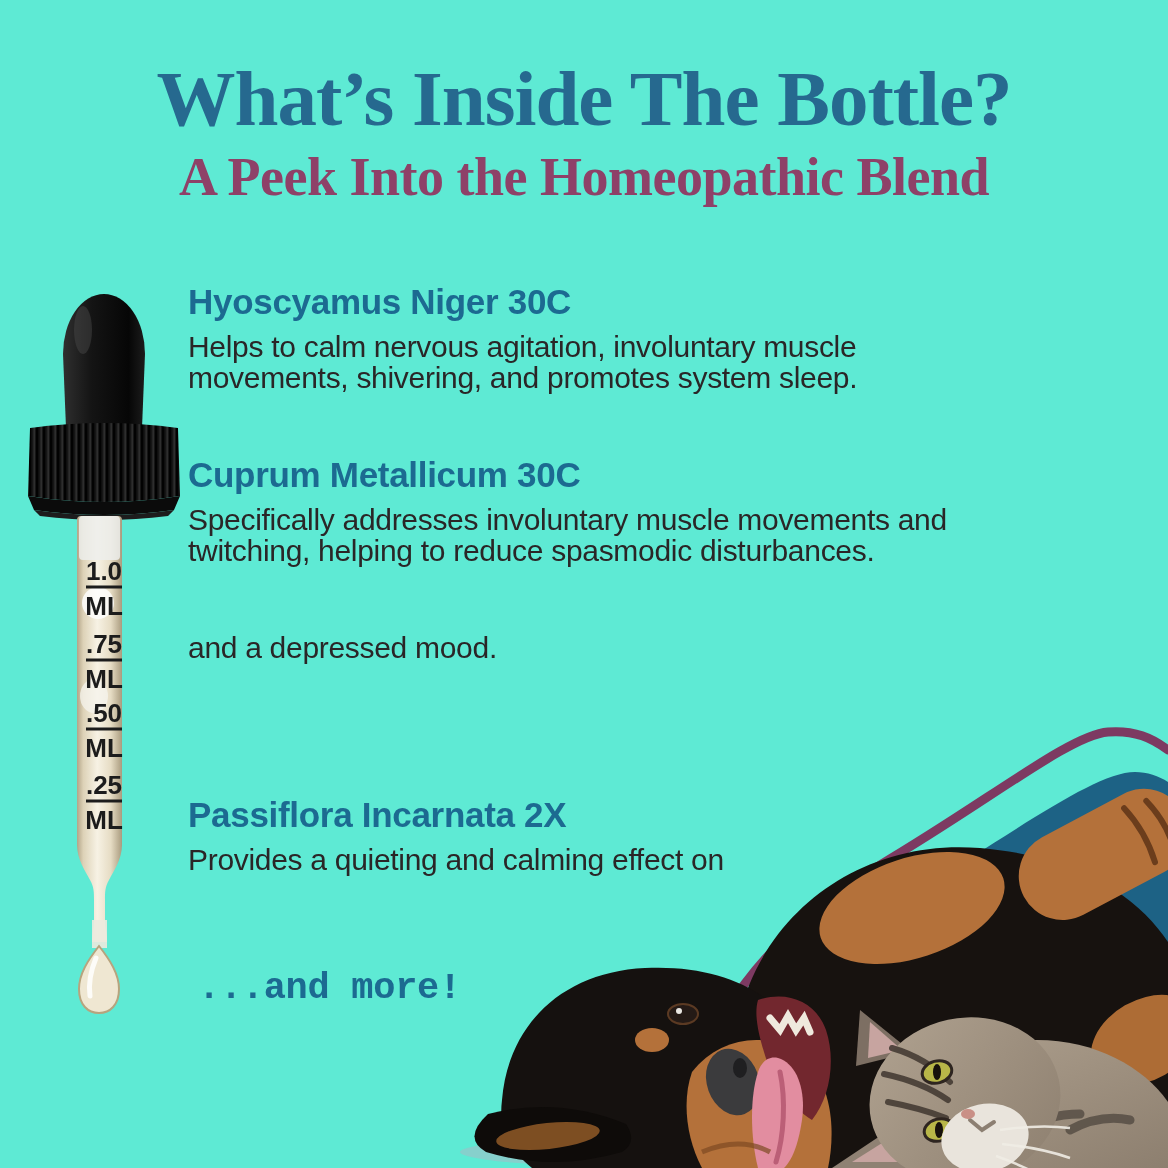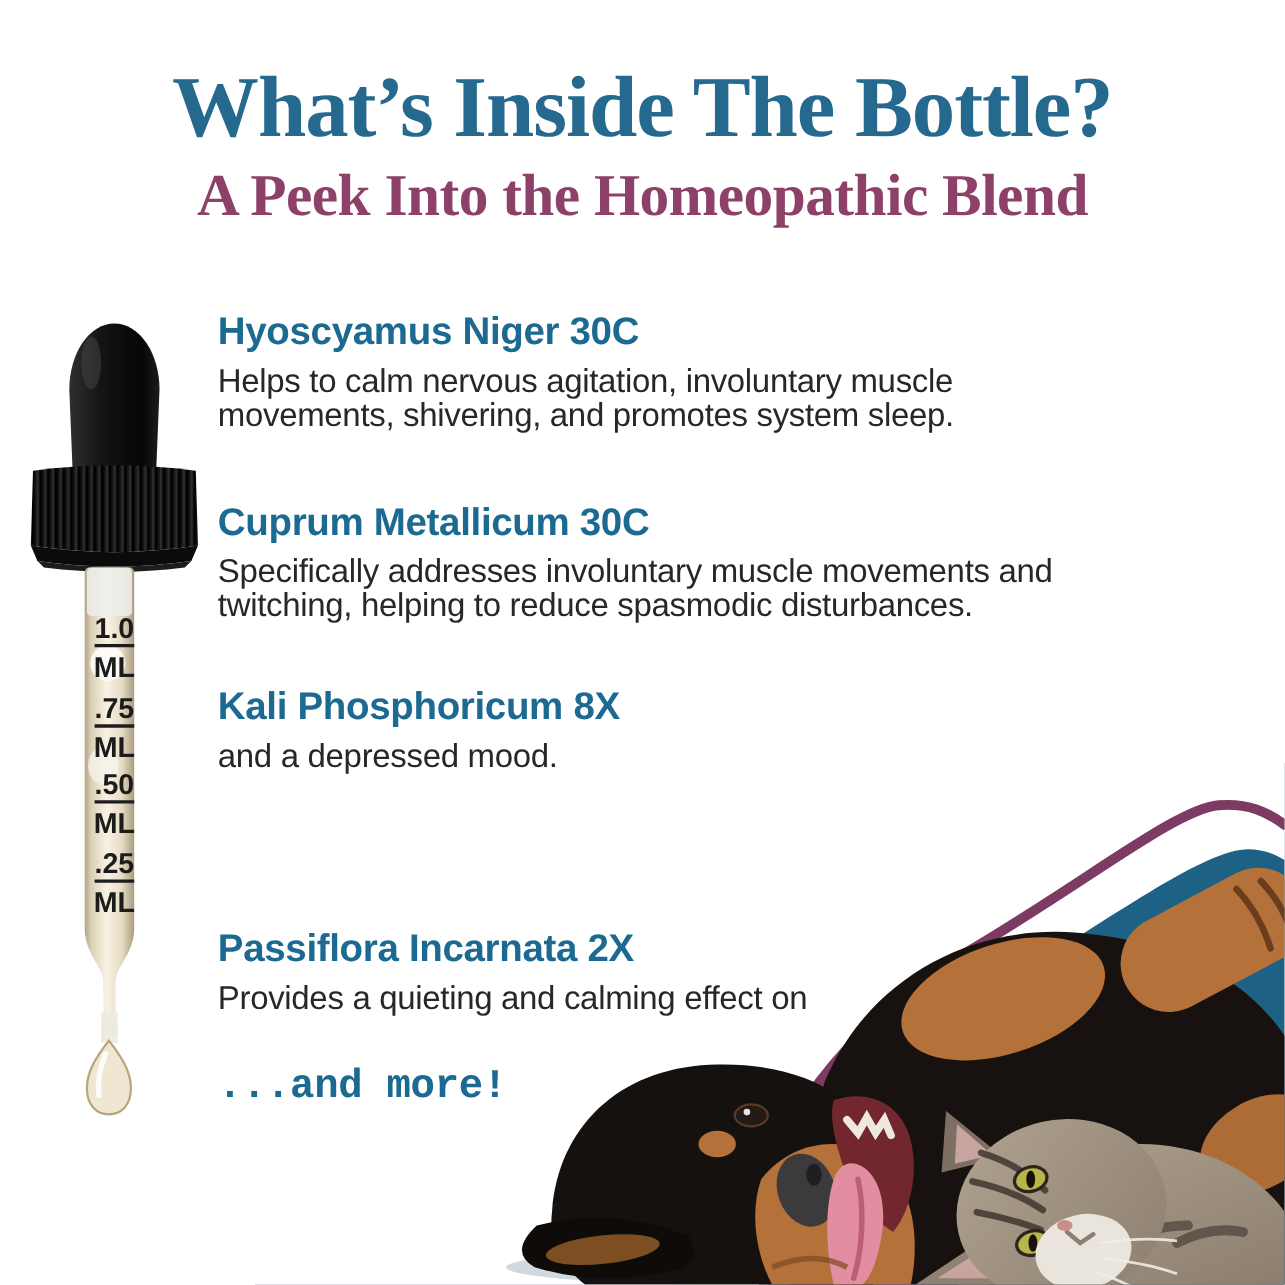--- a/index.html
+++ b/index.html
@@ -1,37 +1,37 @@
 <!DOCTYPE html>
 <html><head>
 <meta charset="utf-8">
 <style>
   html,body{margin:0;padding:0;background:#9aacb5;}
   .canvas{
     position:relative;width:1168px;height:1168px;overflow:hidden;
-    background:#ffffff;
+    background:#5eead4;
     font-family:"Liberation Sans",sans-serif;
   }
   
   .hdr{position:absolute;top:58px;left:0;width:100%;text-align:center;}
   .hdr h1{
     margin:0;font-family:"Liberation Serif",serif;font-weight:700;
     font-size:79px;line-height:1.04;color:#26698f;letter-spacing:-1px;
   }
   .hdr h2{
     margin:10px 0 12px 0;font-family:"Liberation Serif",serif;font-weight:700;
     font-size:54px;line-height:1.0;color:#8e4168;letter-spacing:-0.5px;
   }
   
-  .ing{position:absolute;left:198px;}
+  .ing{position:absolute;left:188px;}
   .ing h3{
     margin:0;font-size:35px;font-weight:700;color:#1c6a91;letter-spacing:-0.3px;
   }
   .ing .desc{margin-top:9px;font-size:30px;line-height:31px;color:#2a2627;letter-spacing:-0.3px;}
-  .i1{top:282px;} .i2{top:455px;} .i3{top:623px;} .i4{top:795px;margin-top:48px;}
+  .i1{top:282px;} .i2{top:455px;} .i3{top:623px;} .i4{top:795px;}
   .more{
     position:absolute;left:198px;top:967px;
     font-size:37px;font-weight:700;color:#1c6a91;letter-spacing:-0.3px;font-family:Liberation Mono, monospace;
   }
   
   .dropper-svg{position:absolute;left:8px;top:258px;width:192px;height:772px;}
   .art-svg{position:absolute;left:440px;top:700px;width:728px;height:468px;}
   .mark-val{font-family:"Liberation Sans",sans-serif;font-size:26px;font-weight:600;fill:#1c1c1c;}
   .mark-unit{font-family:"Liberation Sans",sans-serif;font-size:26px;font-weight:600;fill:#1c1c1c;}
 </style>
@@ -134,21 +134,20 @@
 
   <section class="ing i2">
     <h3>Cuprum Metallicum 30C</h3>
     <div class="desc">
       <div>Specifically addresses involuntary muscle movements and</div>
       <div>twitching, helping to reduce spasmodic disturbances.</div>
     </div>
   </section>
 
   <section class="ing i3">
-    <h3>Kali Phosphoricum 8X</h3>
     <div class="desc">
       <div>and a depressed mood.</div>
     </div>
   </section>
 
   <section class="ing i4">
     <h3>Passiflora Incarnata 2X</h3>
     <div class="desc">
       <div>Provides a quieting and calming effect on</div>
     </div>

